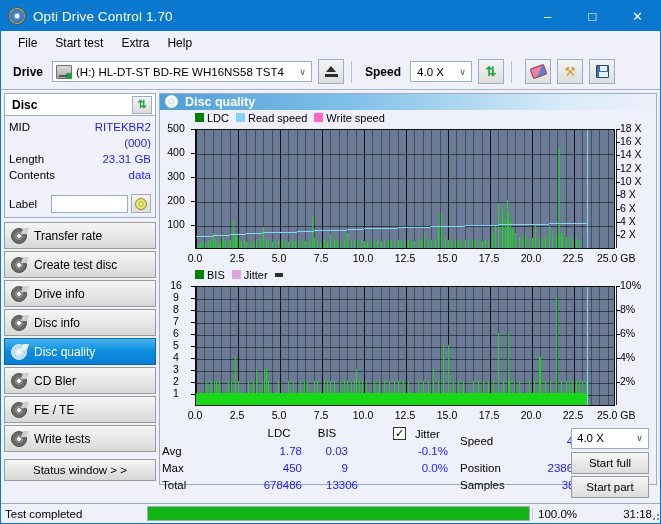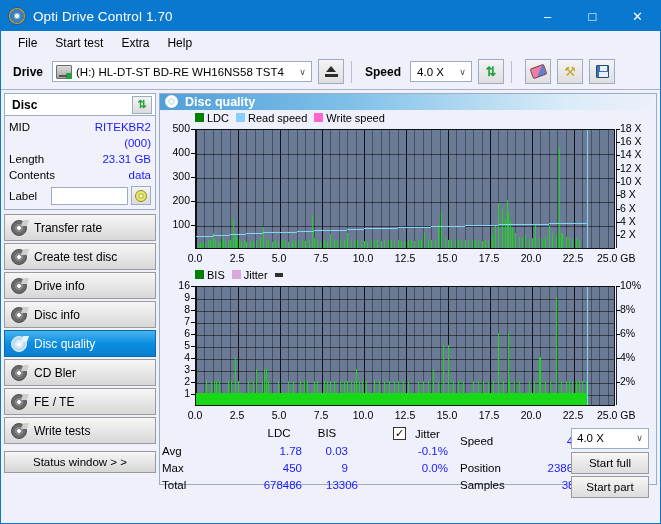--- a/index.html
+++ b/index.html
@@ -167,21 +167,21 @@
     width: 20px; height: 18px;
     background: linear-gradient(#f4f4f4, #dcdcdc);
     border: 1px solid #9badc2;
     display: flex; align-items: center; justify-content: center;
     color: #1fa13f; font-size: 11px; font-weight: bold;
   }
   .disc-rows { padding: 3px 4px 4px 4px; background: #f1f1fb; }
   .drow { display: flex; font-size: 11.5px; line-height: 16px; }
   .drow .k { color: #000; width: 64px; }
   .drow .v { color: #1a1aff; flex: 1; text-align: right; }
-  .label-row { display: flex; align-items: center; margin-top: 3px; }
+  .label-row { display: flex; align-items: center; margin-top: 11px; }
   .label-row .k { font-size: 11.5px; width: 42px; }
   .label-row input {
     flex: 1; height: 18px; border: 1px solid #9badc2;
     background: #fff; font-size: 11px; padding: 0 3px;
     font-family: "Liberation Sans", sans-serif;
     min-width: 0;
   }
   .label-row .cdbtn {
     width: 20px; height: 19px; margin-left: 3px;
     background: linear-gradient(#f4f4f4, #dcdcdc);
@@ -277,21 +277,21 @@
     position: absolute;
     background: #6b7b96;
     border: 1px solid #101010;
   }
   .tickline { position: absolute; background: #000; }
   .ylabel, .xlabel {
     position: absolute;
     font-size: 10.5px; color: #000;
     white-space: nowrap;
   }
-  .ylabel { text-align: right; }
+  .ylabel { text-align: center; }
   .grid-v { position: absolute; top: 0; bottom: 0; width: 1px; background: rgba(0,0,0,.35); }
   .grid-v.major { background: rgba(0,0,0,.85); }
   .grid-h { position: absolute; left: 0; right: 0; height: 1px; background: rgba(0,0,0,.5); }
   .bar { position: absolute; bottom: 0; background: #18d818; width: 1px; }
   .speedline { position: absolute; background: #7fd4f7; height: 1px; }
   .vcursor { position: absolute; top: 0; bottom: 0; width: 1px; background: #7fd4f7; }
 
   
   .stats {
     position: relative;
@@ -992,13 +992,22 @@
         <div class="scombo" style="left:411px; top:3px">
           <span>4.0 X</span>
           <span class="arrow">∨</span>
         </div>
         <div class="sbtn" style="left:411px; top:27px">Start full</div>
         <div class="sbtn" style="left:411px; top:51px">Start part</div>
       </div>
     </div>
   </div>
 
+  <div class="statusbar">
+    <div class="sb-text">Test completed</div>
+    <div class="sb-progress">
+      <div class="sb-fill" id="sb-fill" style="width: 100%;"></div>
+    </div>
+    <div class="sb-pct">100.0%</div>
+    <div class="sb-time">31:18</div>
+    <div class="grip"></div>
+  </div>
 </div>
 
 </body></html>

